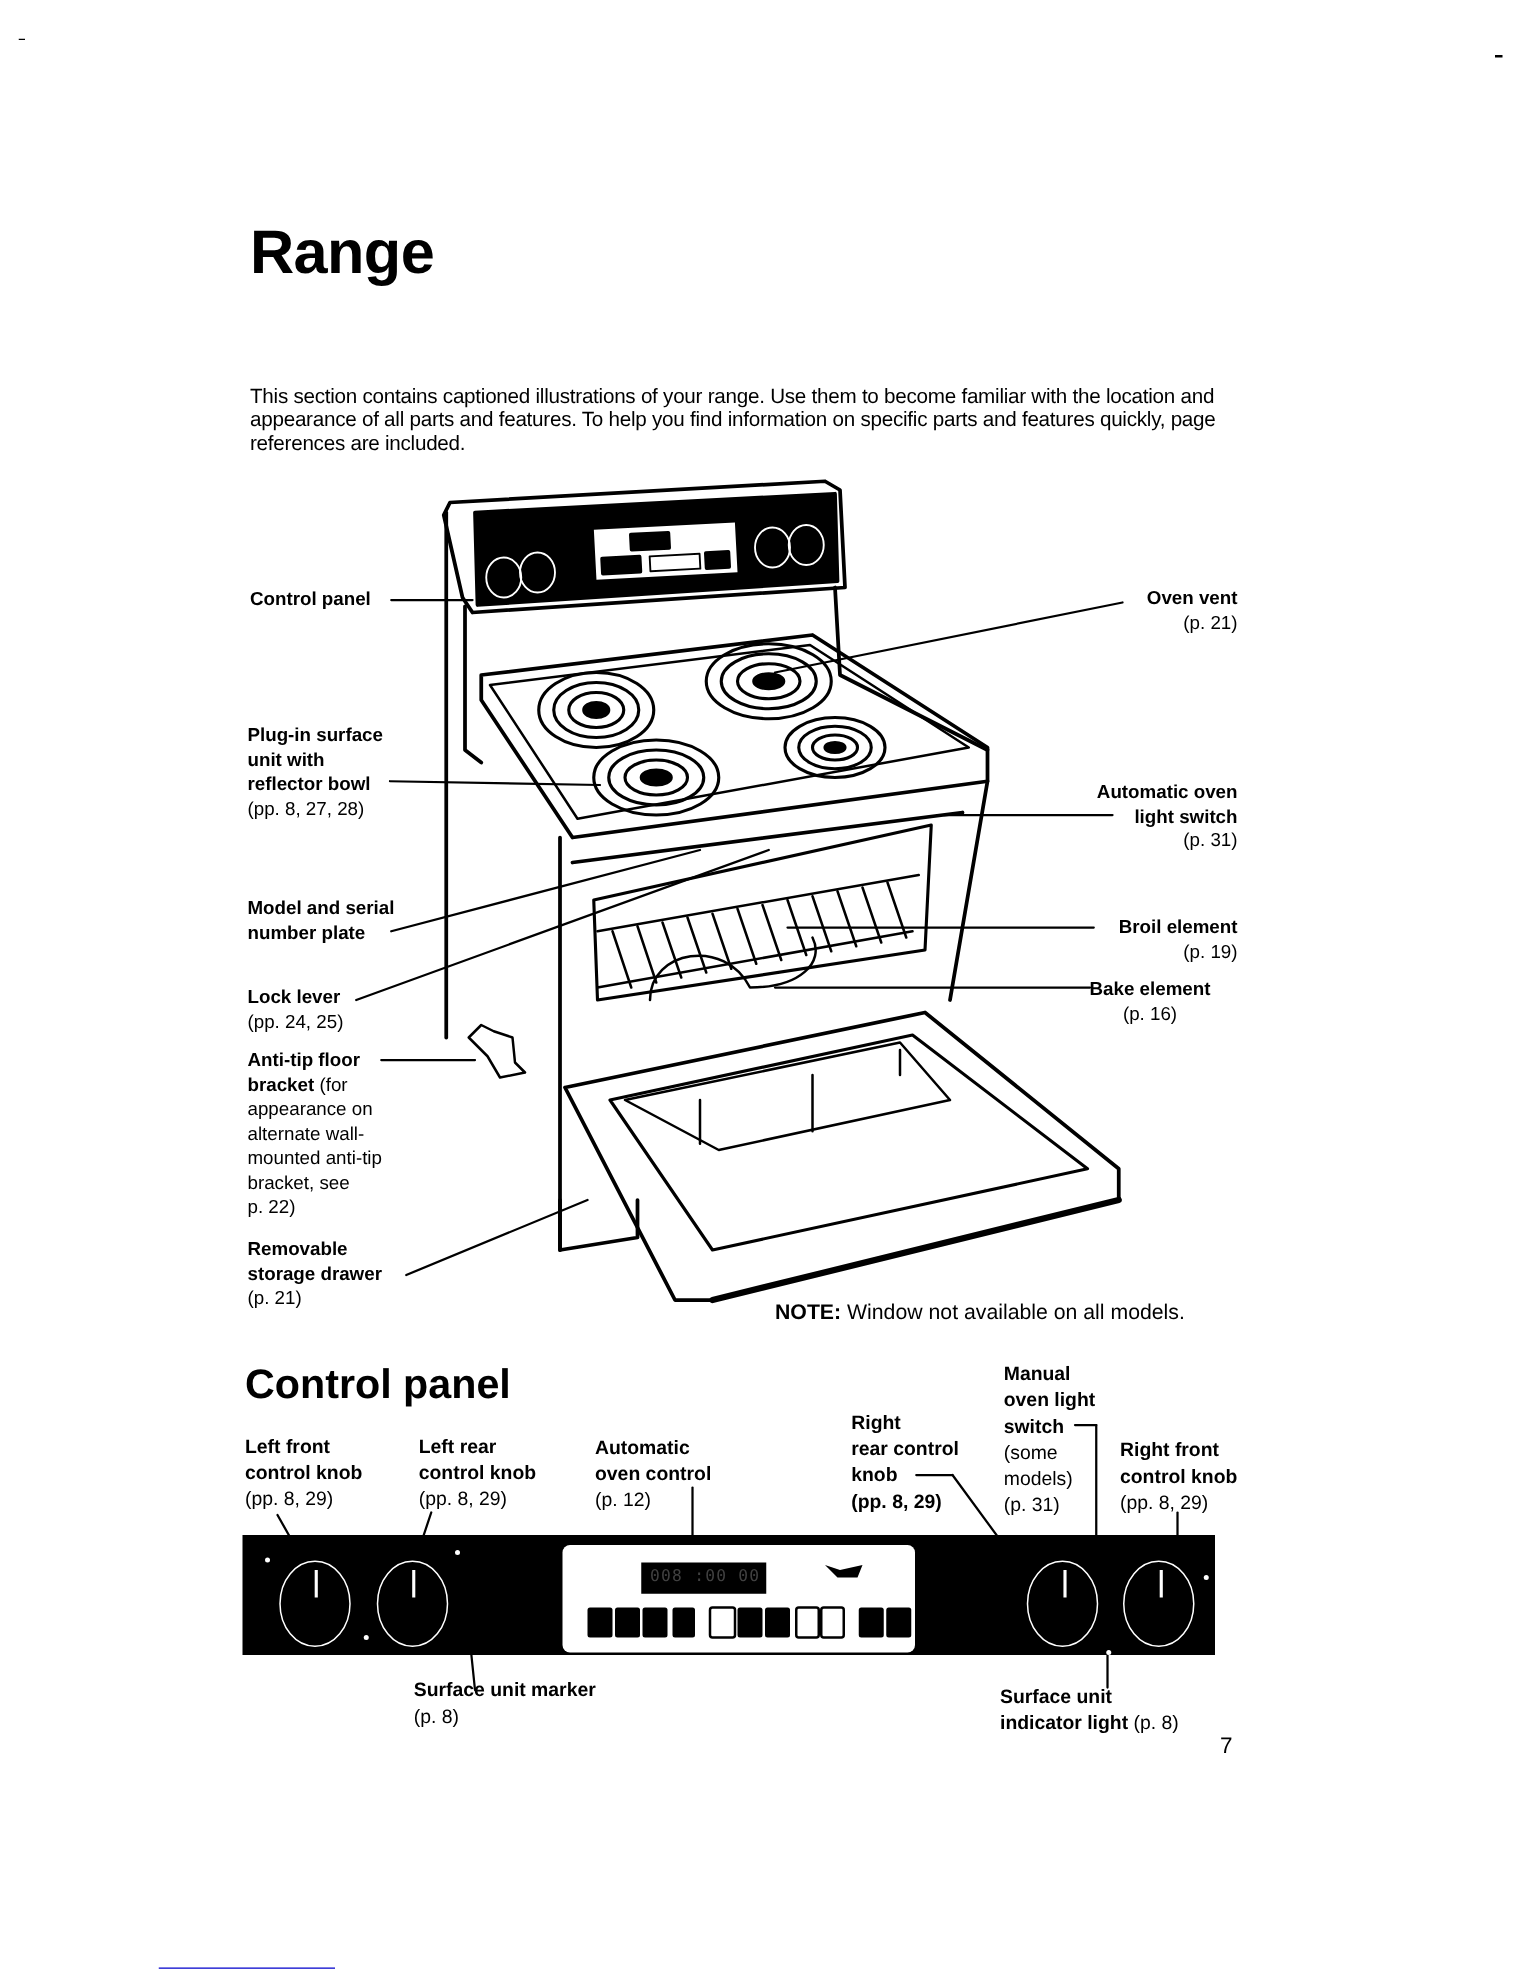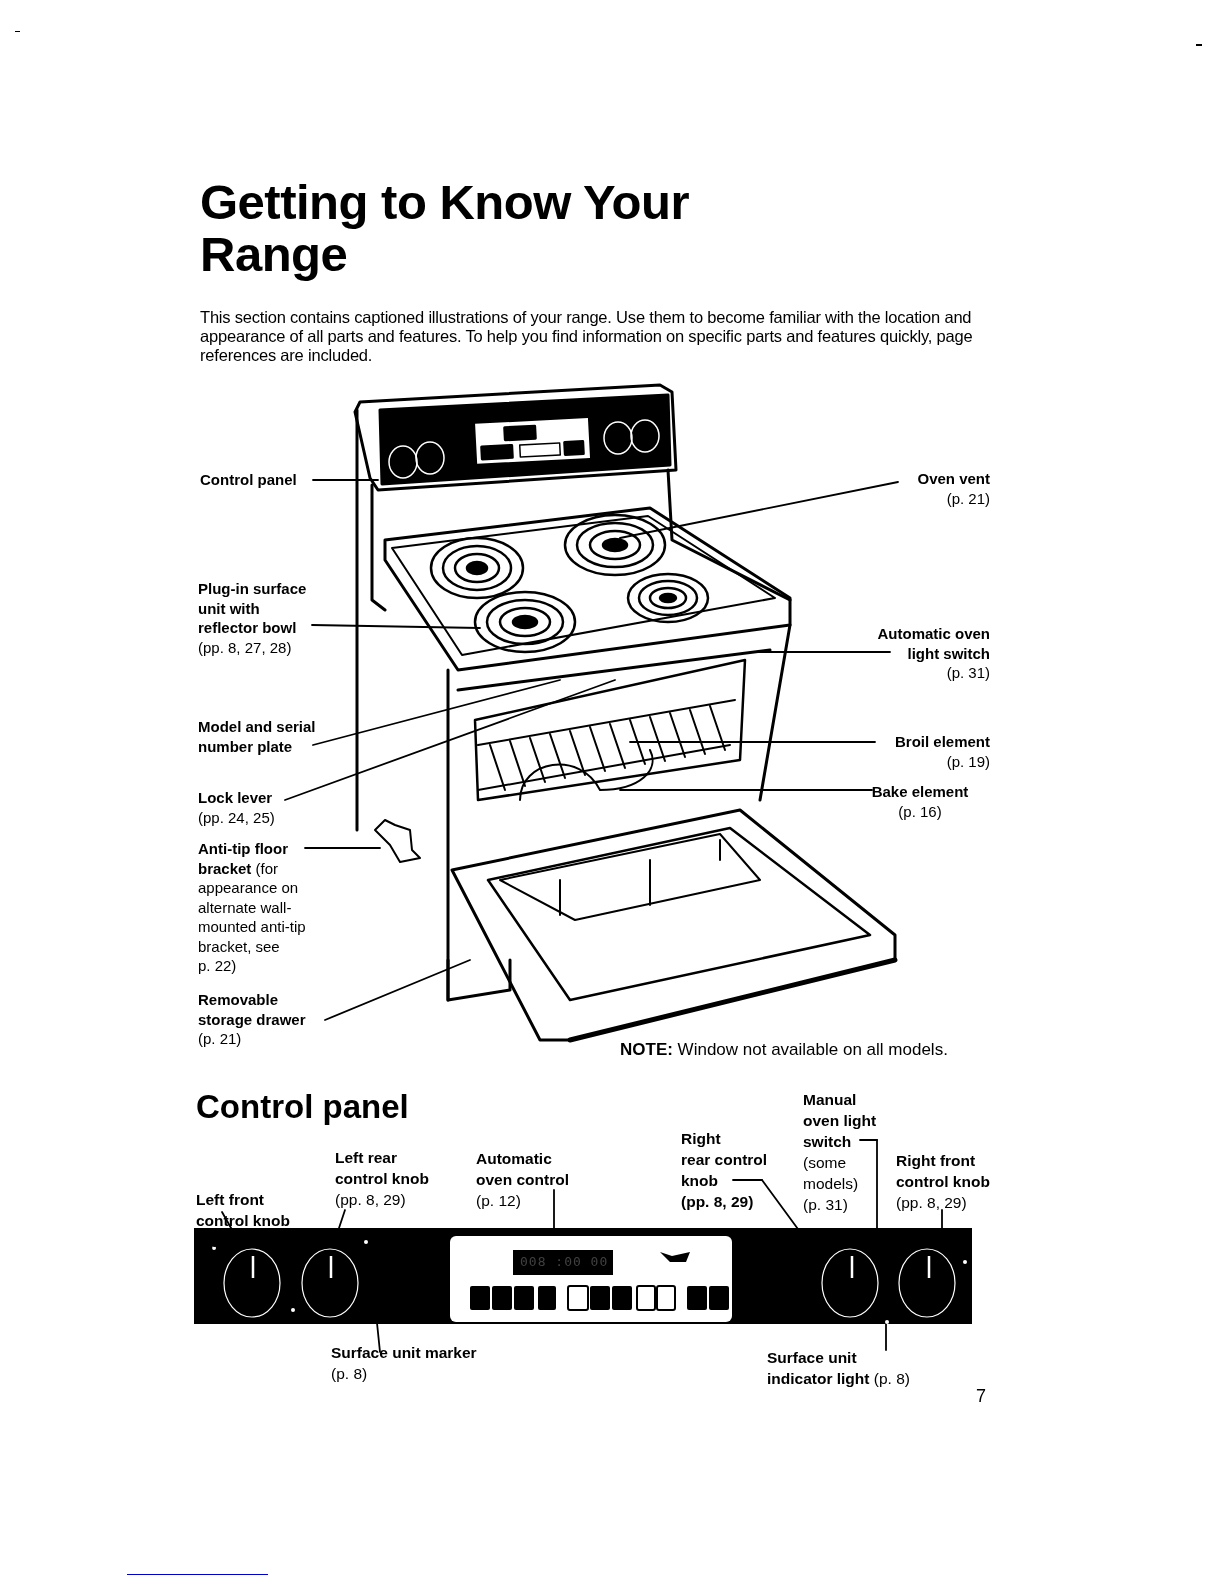--- a/index.html
+++ b/index.html
@@ -17,21 +17,20 @@
   .note { left: 620px; top: 1040px; font-size: 17px; }
   .pagenum { left: 976px; top: 1386px; font-size: 18px; }
   svg { position: absolute; left: 0; top: 0; }
   .blueline { left: 127px; top: 1574px; width: 141px; height: 1px; background: #0000cc; }
   .speck { background: #000; }
 </style>
 </head>
 <body>
 
 <div class="abs title">
-  <div>Getting to Know Your</div>
   <div>Range</div>
 </div>
 <div class="abs intro">This section contains captioned illustrations of your range. Use them to become familiar with the location and appearance of all parts and features. To help you find information on specific parts and features quickly, page references are included.</div>
 
 <svg width="1224" height="1584">
   <g fill="none" stroke="#000" stroke-width="3" stroke-linejoin="round" stroke-linecap="round">
 
     <path d="M355 412 L360 402 L660 385 L672 392 L676 470 L378 490 L370 478 Z"></path>
     <path d="M380 410 L668 395 L670 465 L382 484 Z" fill="#000"></path>
     <rect x="475" y="420" width="115" height="42" fill="#fff" stroke="#000" stroke-width="2" transform="rotate(-3 530 440)"></rect>
@@ -223,21 +222,21 @@
   <b>Bake element</b><br>
   <span>(p. 16)</span>
 </div>
 
 <div class="abs note">
   <b>NOTE:</b><span> Window not available on all models.</span>
 </div>
 
 <div class="abs h2">Control panel</div>
 
-<div class="abs cp-label" style="left:196px; top:1147px;margin-top:42px;">
+<div class="abs cp-label" style="left:196px; top:1147px;">
   <b>Left front</b><br>
   <b>control knob</b><br>
   <span>(pp. 8, 29)</span>
 </div>
 
 <div class="abs cp-label" style="left:335px; top:1147px;">
   <b>Left rear</b><br>
   <b>control knob</b><br>
   <span>(pp. 8, 29)</span>
 </div>
@@ -268,21 +267,21 @@
   <b>Right front</b><br>
   <b>control knob</b><br>
   <span>(pp. 8, 29)</span>
 </div>
 
 <div class="abs cp-label" style="left:331px; top:1342px;">
   <b>Surface unit marker</b><br>
   <span>(p. 8)</span>
 </div>
 
-<div class="abs cp-label" style="left:767px; top:1347px;">
+<div class="abs cp-label" style="left:800px; top:1347px;">
   <b>Surface unit</b><br>
   <b>indicator light</b><span> (p. 8)</span>
 </div>
 
 <div class="abs pagenum">7</div>
 
 <div class="abs speck" style="left:15px; top:31px; width:5px; height:1px;"></div>
 <div class="abs speck" style="left:1196px; top:44px; width:6px; height:2px;"></div>
 <div class="abs blueline"></div>
 

